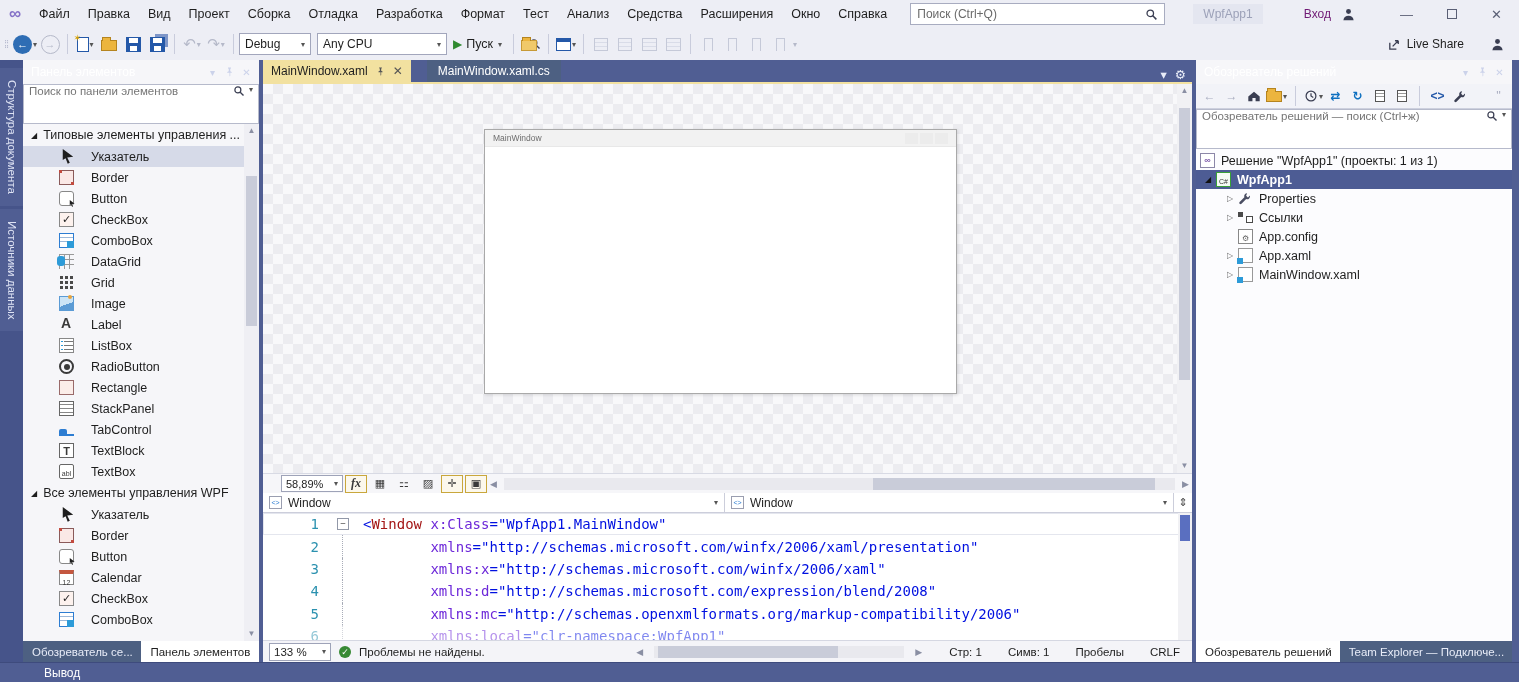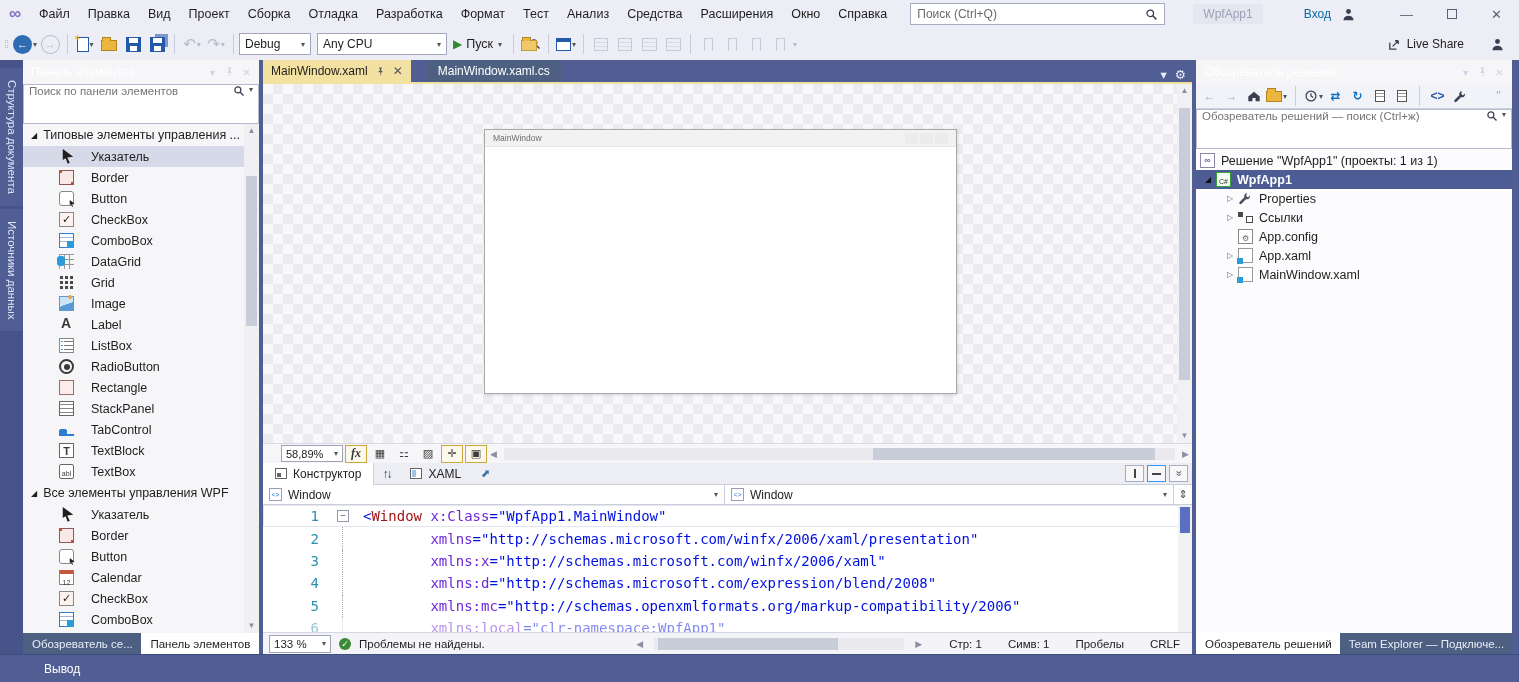--- a/index.html
+++ b/index.html
@@ -10,21 +10,21 @@
 
   
   .titlebar{height:28px;background:#EDEEF5;display:flex;align-items:center;flex:none}
   .vslogo{width:30px;text-align:center;font-weight:bold;font-size:17px;color:#8673C8;flex:none}
   .menus{display:flex;align-items:center;height:100%}
   .menu-item{padding:0 9px;line-height:28px;cursor:default}
   .qsearch{width:255px;height:22px;background:#FFF;border:1px solid #A8ACC0;margin-left:14px;display:flex;align-items:center;padding:0 6px;color:#6A6A6A}
   .qsearch .ph{flex:1;font-size:12px}
   .proj-badge{margin-left:28px;padding:3px 10px;color:#9CA1B8;background:#E4E6F0;font-size:12px}
   .tb-right{margin-left:auto;display:flex;align-items:center;gap:10px}
-  .signin{font-size:12px;color:#0369a1}
+  .signin{font-size:12px;color:#701a75}
   .win-controls{display:flex;margin-left:18px}
   .win-btn{width:45px;height:28px;display:flex;align-items:center;justify-content:center;color:#5A5F75;font-size:13px}
   .win-btn .sq{width:10px;height:10px;border:1px solid #5A5F75}
 
   
   .toolbar{height:32px;background:#EDEEF5;display:flex;align-items:center;flex:none;padding-left:4px}
   .grip{color:#B9BDD1;font-size:11px;letter-spacing:-1px;width:8px;overflow:hidden;flex:none}
   .tsep{width:1px;height:20px;background:#C9CCDC;margin:0 5px;flex:none}
   .tbtn{height:24px;min-width:22px;display:flex;align-items:center;justify-content:center;margin:0 1px;flex:none}
   .drop{font-size:8px;color:#555;margin-left:1px}
@@ -216,21 +216,21 @@
   .csharp-project-icon::before{content:"C#";font-size:7px;line-height:13px;color:#333;font-weight:normal}
   .properties-icon{color:#4A4E62}
   .references-icon::before{content:"";position:absolute;left:0;top:2px;width:5px;height:5px;background:#4A4A4A}
   .references-icon::after{content:"";position:absolute;right:0;bottom:2px;width:5px;height:5px;border:1px solid #4A4A4A;background:#FFF}
   .config-icon{border:1px solid #888;background:#FFF;text-align:center}
   .config-icon::before{content:"⚙";font-size:8px;line-height:13px;color:#666}
   .xaml-file-icon{border:1px solid #999;background:#FFF}
   .xaml-file-icon::after{content:"";position:absolute;left:-2px;bottom:-2px;width:6px;height:6px;background:#2D9BD8}
 
   
-  .bottom-strip{height:28px;flex:none;background:#505E93;border-top:1px solid #3E4B7D;display:flex;align-items:center}
+  .bottom-strip{height:20px;flex:none;background:#505E93;border-top:1px solid #3E4B7D;display:flex;align-items:center}
   .output-tab{color:#FFF;font-size:12px;margin-left:36px;padding:2px 8px}
 </style>
 </head>
 <body>
 
 <svg width="0" height="0" style="position:absolute">
   <defs>
     <symbol id="i-mag" viewBox="0 0 16 16">
         <circle cx="6.5" cy="6.5" r="4" fill="none" stroke="currentColor" stroke-width="1.6"></circle>
         <path d="M9.6 9.6 L14 14" stroke="currentColor" stroke-width="1.8"></path>
@@ -636,43 +636,20 @@
         <span class="dz-btn gold">▣</span>
         <span class="varrow">◀</span>
         <span class="hscroll">
           <span class="hs-track">
               <span class="hs-thumb" style="left:55%;width:42%"></span>
             </span>
         </span>
         <span class="varrow">▶</span>
       </div>
 
-      <div class="view-tabs">
-        <span class="vtabitem on">
-          <span class="vt-ic des"></span>
-          <span>Конструктор</span>
-        </span>
-        <span class="updown">↑↓</span>
-        <span class="vtabitem">
-          <span class="vt-ic xml"></span>
-          <span>XAML</span>
-        </span>
-        <span class="popout">⬈</span>
-        <span class="split-btns">
-          <span class="spbtn">
-              <span class="b1"></span>
-            </span>
-          <span class="spbtn sel">
-              <span class="b2"></span>
-            </span>
-          <span class="spbtn">
-              <span class="b3">«</span>
-            </span>
-        </span>
-      </div>
 
       <div class="crumbs">
         <span class="crumb" style="width:462px">
           <span class="bc-ic">&lt;&gt;</span>
           <span class="txt">Window</span>
           <span class="drop">▾</span>
         </span>
         <span class="crumb" style="flex:1">
           <span class="bc-ic">&lt;&gt;</span>
           <span class="txt">Window</span>

